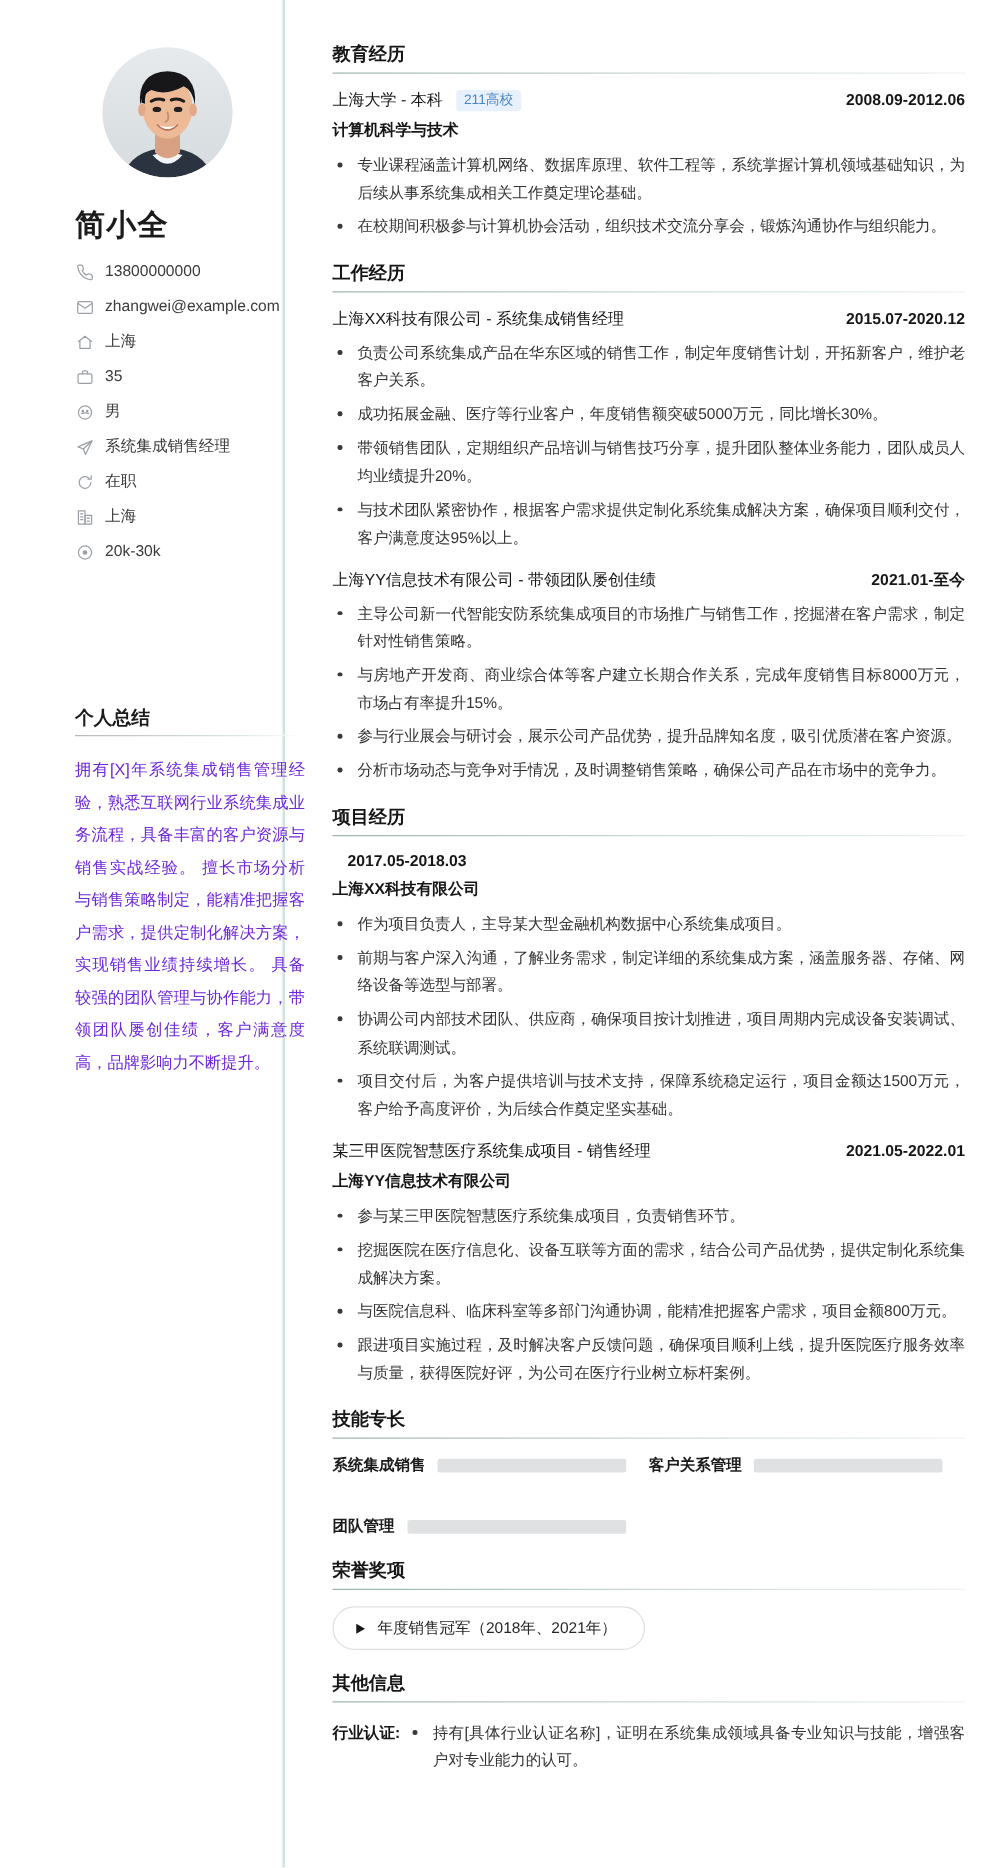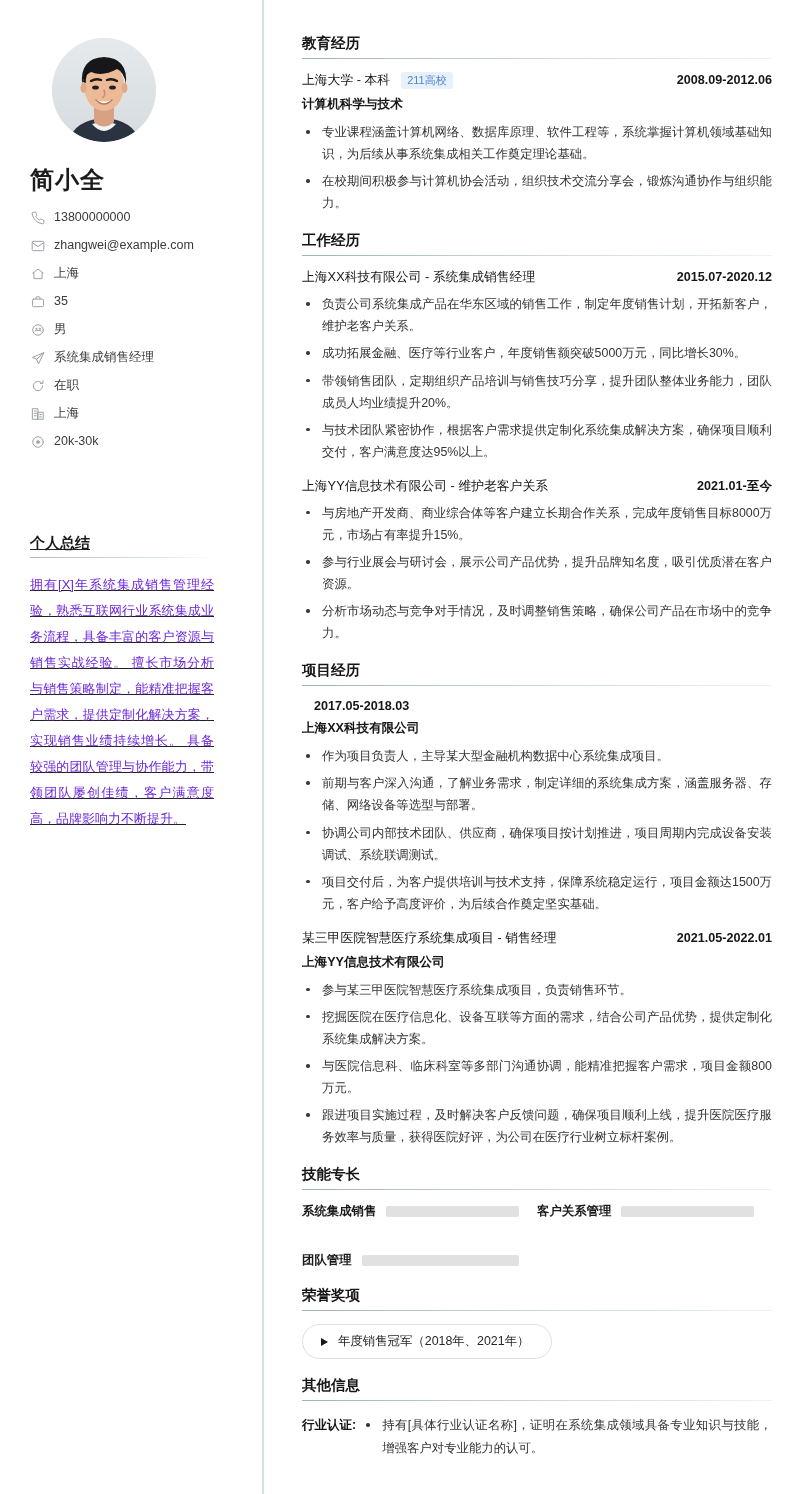--- a/index.html
+++ b/index.html
@@ -18,23 +18,23 @@
   .resume {
     display: flex;
     width: 794px;
     height: 1494px;
     box-sizing: border-box;
     background: #fff;
   }
 
   
   .sidebar {
-    width: 264px;
+    width: 228px;
     box-sizing: border-box;
-    padding: 30px 26px 0 28px;
+    padding: 30px 26px 0 58px;
     border-right: 2px solid #cfe4dd;
     position: relative;
   }
 
   .avatar-wrap {
     width: 104px;
     height: 104px;
     border-radius: 50%;
     overflow: hidden;
     background: #dfe3e6;
@@ -65,21 +65,21 @@
     height: 15px;
     margin-right: 9px;
     flex: 0 0 15px;
     display: inline-flex;
     align-items: center;
     justify-content: center;
     color: #9aa0a6;
   }
   .contact-icon svg { display:block; }
 
-  .side-section { margin-top: 85px; text-decoration: underline; }
+  .side-section { margin-top: 116px; }
   .side-heading {
     font-size: 15px;
     font-weight: bold;
     color: #1b1b1b;
     margin: 0 0 4px 2px;
   }
   .side-rule {
     height: 1px;
     width: 182px;
     margin: 0 0 14px 2px;
@@ -425,24 +425,25 @@
         <ul class="bullets">
           <li class="bullet">负责公司系统集成产品在华东区域的销售工作，制定年度销售计划，开拓新客户，维护老客户关系。</li>
           <li class="bullet">成功拓展金融、医疗等行业客户，年度销售额突破5000万元，同比增长30%。</li>
           <li class="bullet">带领销售团队，定期组织产品培训与销售技巧分享，提升团队整体业务能力，团队成员人均业绩提升20%。</li>
           <li class="bullet">与技术团队紧密协作，根据客户需求提供定制化系统集成解决方案，确保项目顺利交付，客户满意度达95%以上。</li>
         </ul>
       </div>
 
       <div class="entry">
         <div class="entry-head">
-          <span class="entry-title">上海YY信息技术有限公司 - 维护老客户关系</span>
+          <span class="entry-title">上海YY信息技术有限公司 - 带领团队屡创佳绩</span>
           <span class="entry-date">2021.01-至今</span>
         </div>
         <ul class="bullets">
+          <li class="bullet">主导公司新一代智能安防系统集成项目的市场推广与销售工作，挖掘潜在客户需求，制定针对性销售策略。</li>
           <li class="bullet">与房地产开发商、商业综合体等客户建立长期合作关系，完成年度销售目标8000万元，市场占有率提升15%。</li>
           <li class="bullet">参与行业展会与研讨会，展示公司产品优势，提升品牌知名度，吸引优质潜在客户资源。</li>
           <li class="bullet">分析市场动态与竞争对手情况，及时调整销售策略，确保公司产品在市场中的竞争力。</li>
         </ul>
       </div>
     </section>
 
     <section class="section">
       <div class="section-title">项目经历</div>
       <div class="section-rule"></div>

